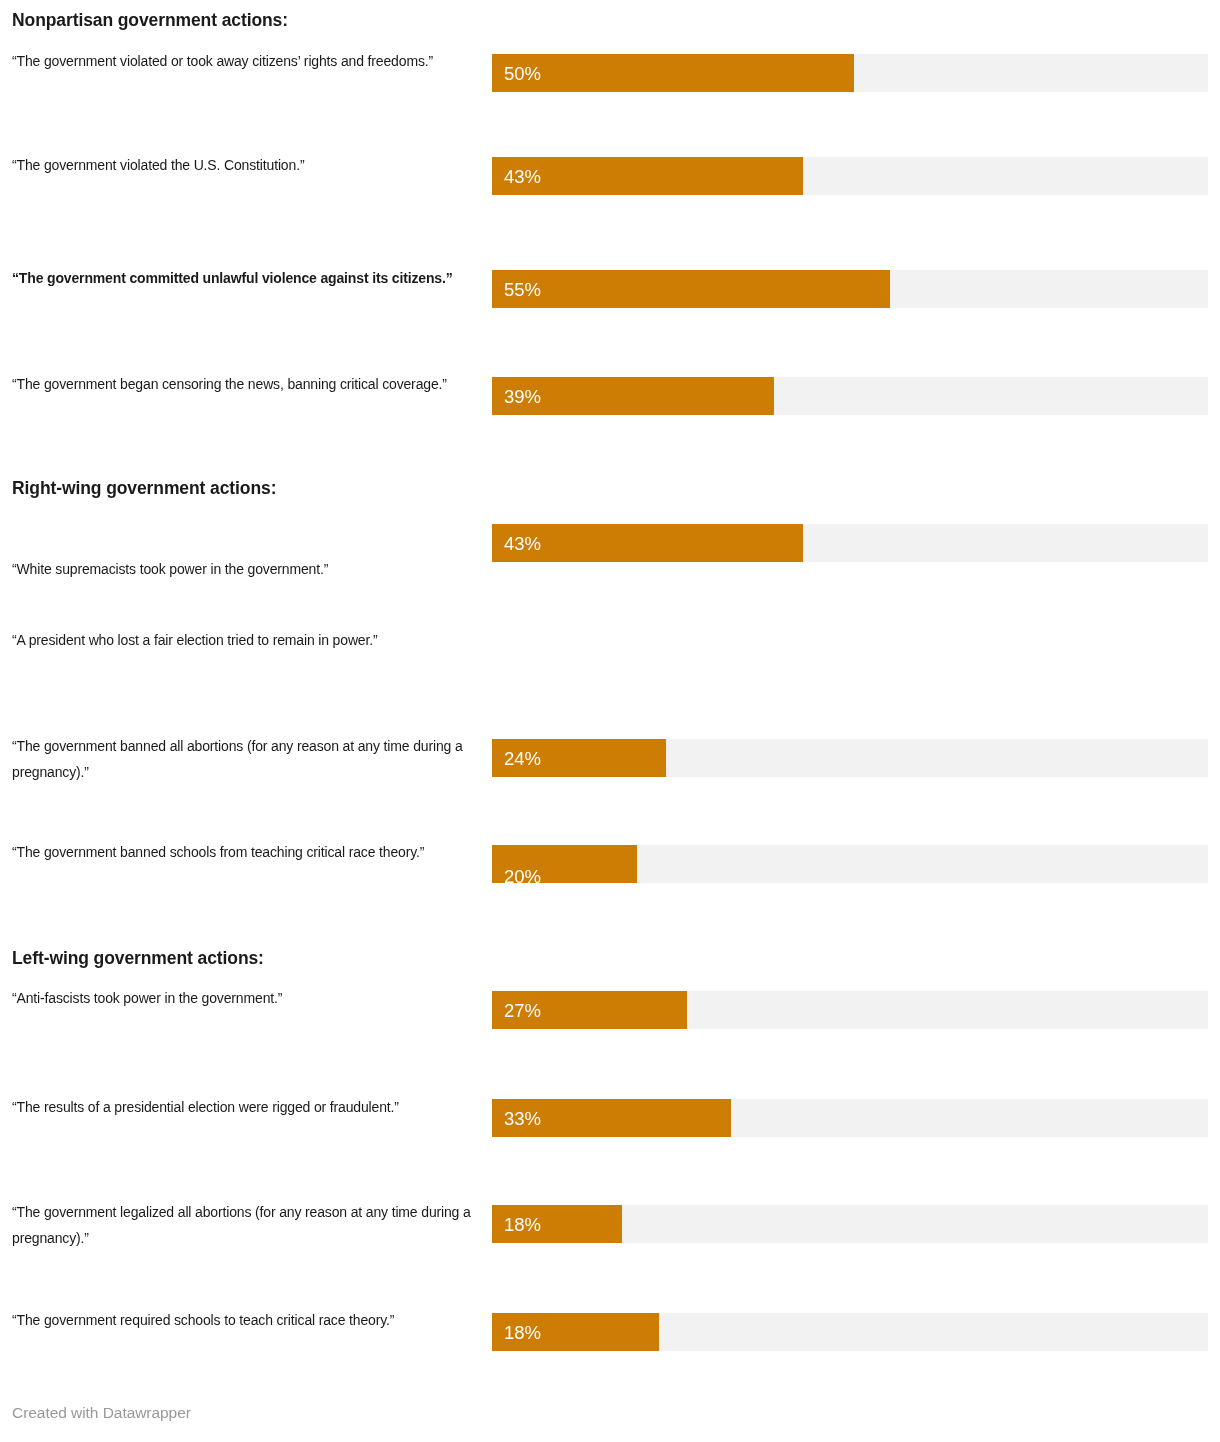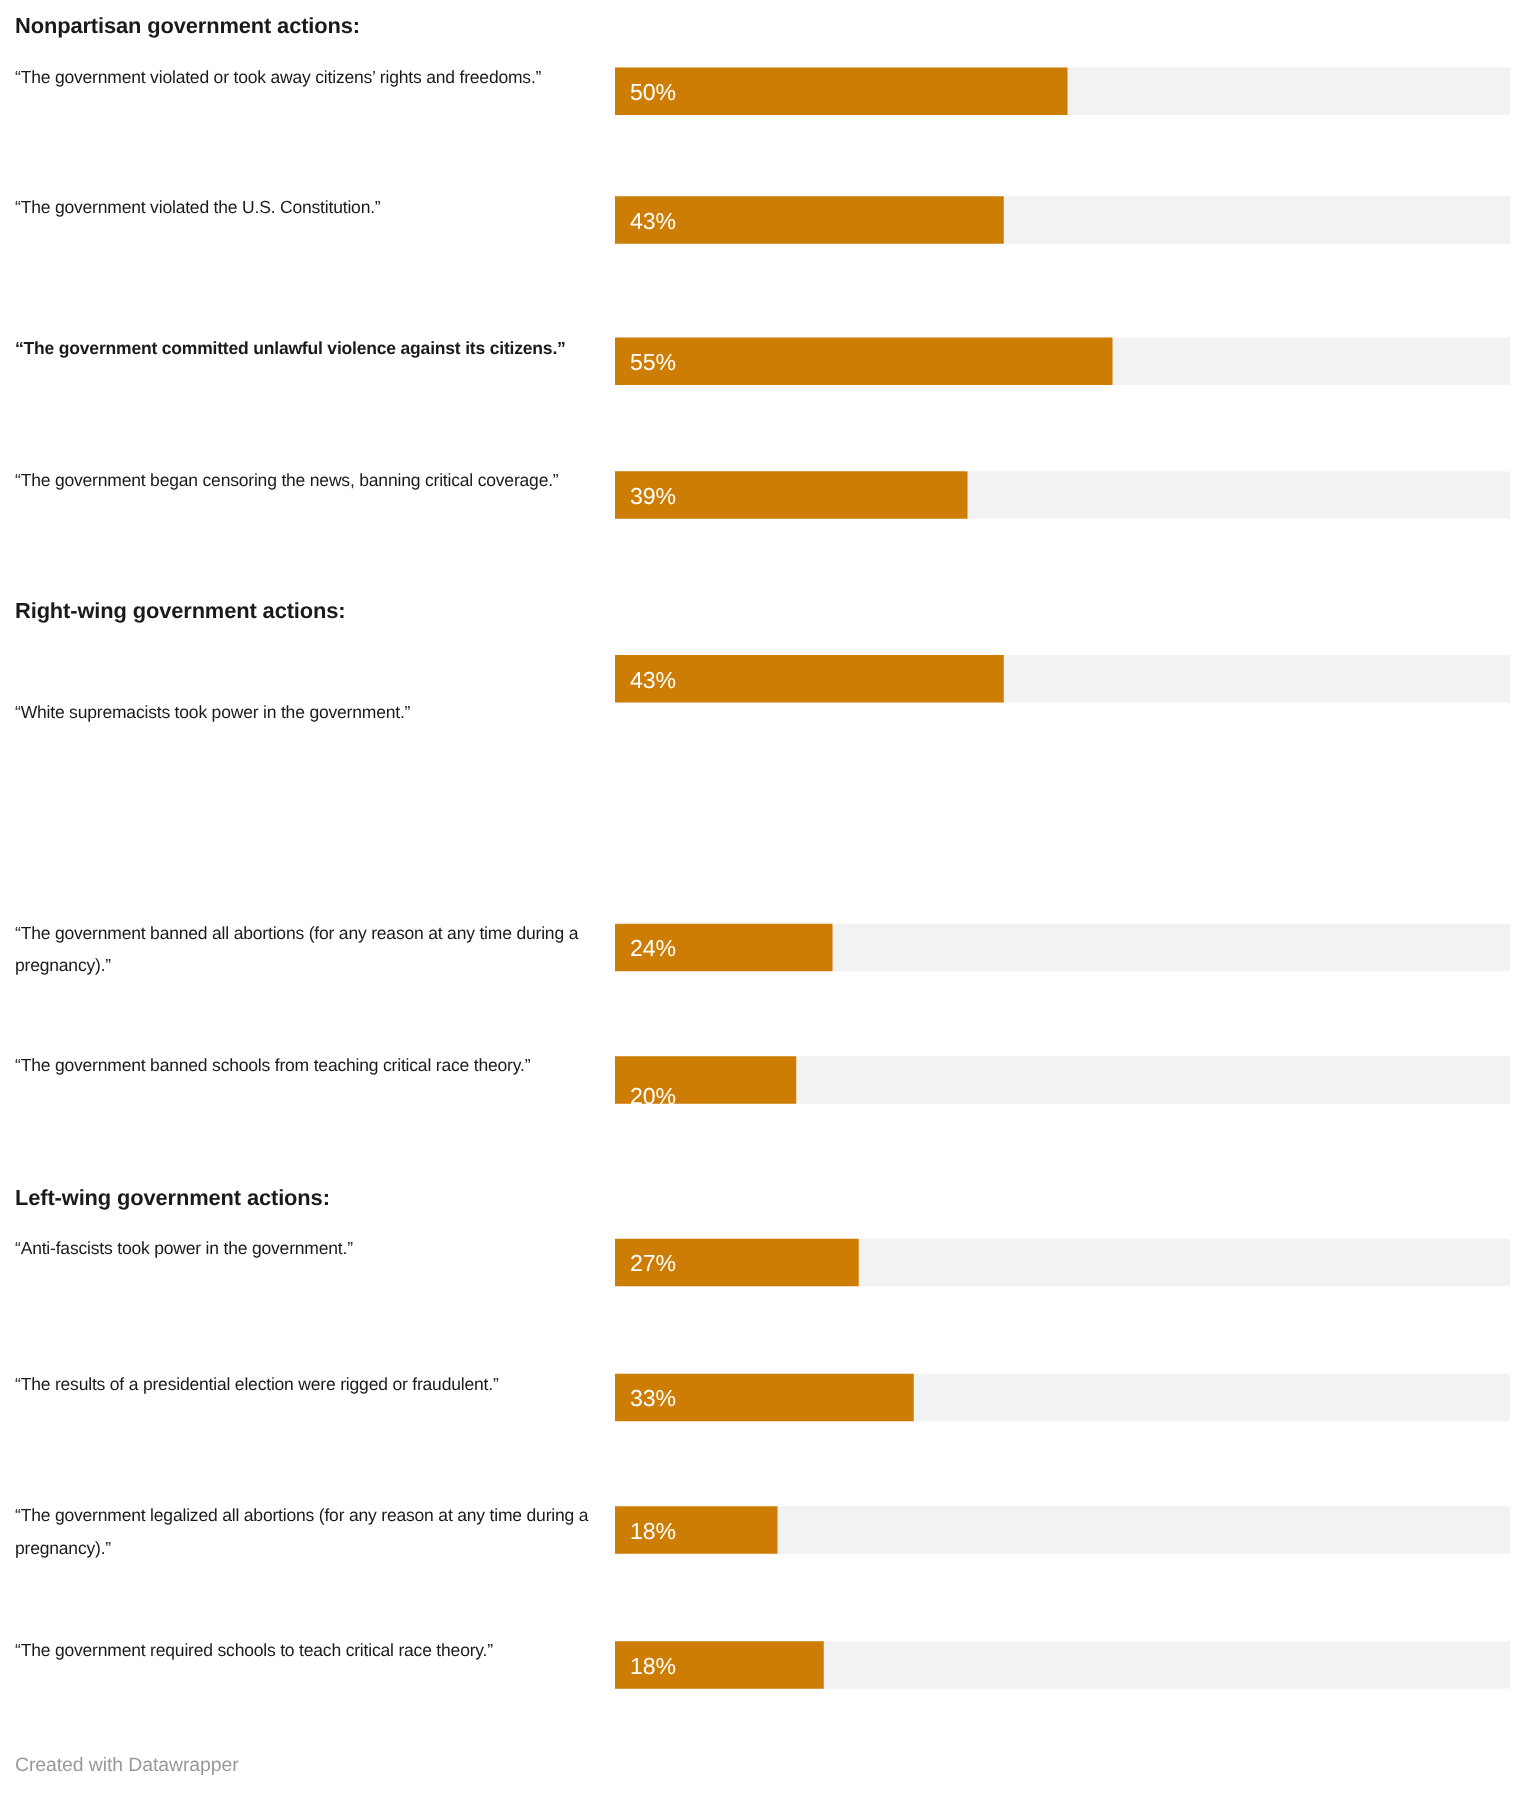--- a/index.html
+++ b/index.html
@@ -120,20 +120,21 @@
       <div class="bar-fill" style="width: 282.36px; background: rgb(205, 125, 4);"></div>
       <span class="bar-value" style="color: rgb(255, 255, 255);">39%</span>
     </div>
     <div class="section-header" style="top: 478px; color: rgb(26, 26, 26);">Right-wing government actions:</div>
     <div class="row-label" style="top: 518px; color: rgb(26, 26, 26); margin-top: 38px;">“White supremacists took power in the government.”</div>
     <div class="bar-area" style="top: 524px; height: 38px;">
       <div class="bar-track" style="background: rgb(242, 242, 242);"></div>
       <div class="bar-fill" style="width: 311.32px; background: rgb(205, 125, 4);"></div>
       <span class="bar-value" style="color: rgb(255, 255, 255);">43%</span>
     </div>
+    <div class="row-label" style="top: 627px; color: rgb(26, 26, 26);">“A president who lost a fair election tried to remain in power.”</div>
     <div class="row-label" style="top: 733px; color: rgb(26, 26, 26);">“The government banned all abortions (for any reason at any time during a pregnancy).”</div>
     <div class="bar-area" style="top: 739px; height: 38px;">
       <div class="bar-track" style="background: rgb(242, 242, 242);"></div>
       <div class="bar-fill" style="width: 173.76px; background: rgb(205, 125, 4);"></div>
       <span class="bar-value" style="color: rgb(255, 255, 255);">24%</span>
     </div>
     <div class="row-label" style="top: 839px; color: rgb(26, 26, 26);">“The government banned schools from teaching critical race theory.”</div>
     <div class="bar-area" style="top: 845px; height: 38px;">
       <div class="bar-track" style="background: rgb(242, 242, 242);"></div>
       <div class="bar-fill" style="width: 144.8px; background: rgb(205, 125, 4);"></div>

